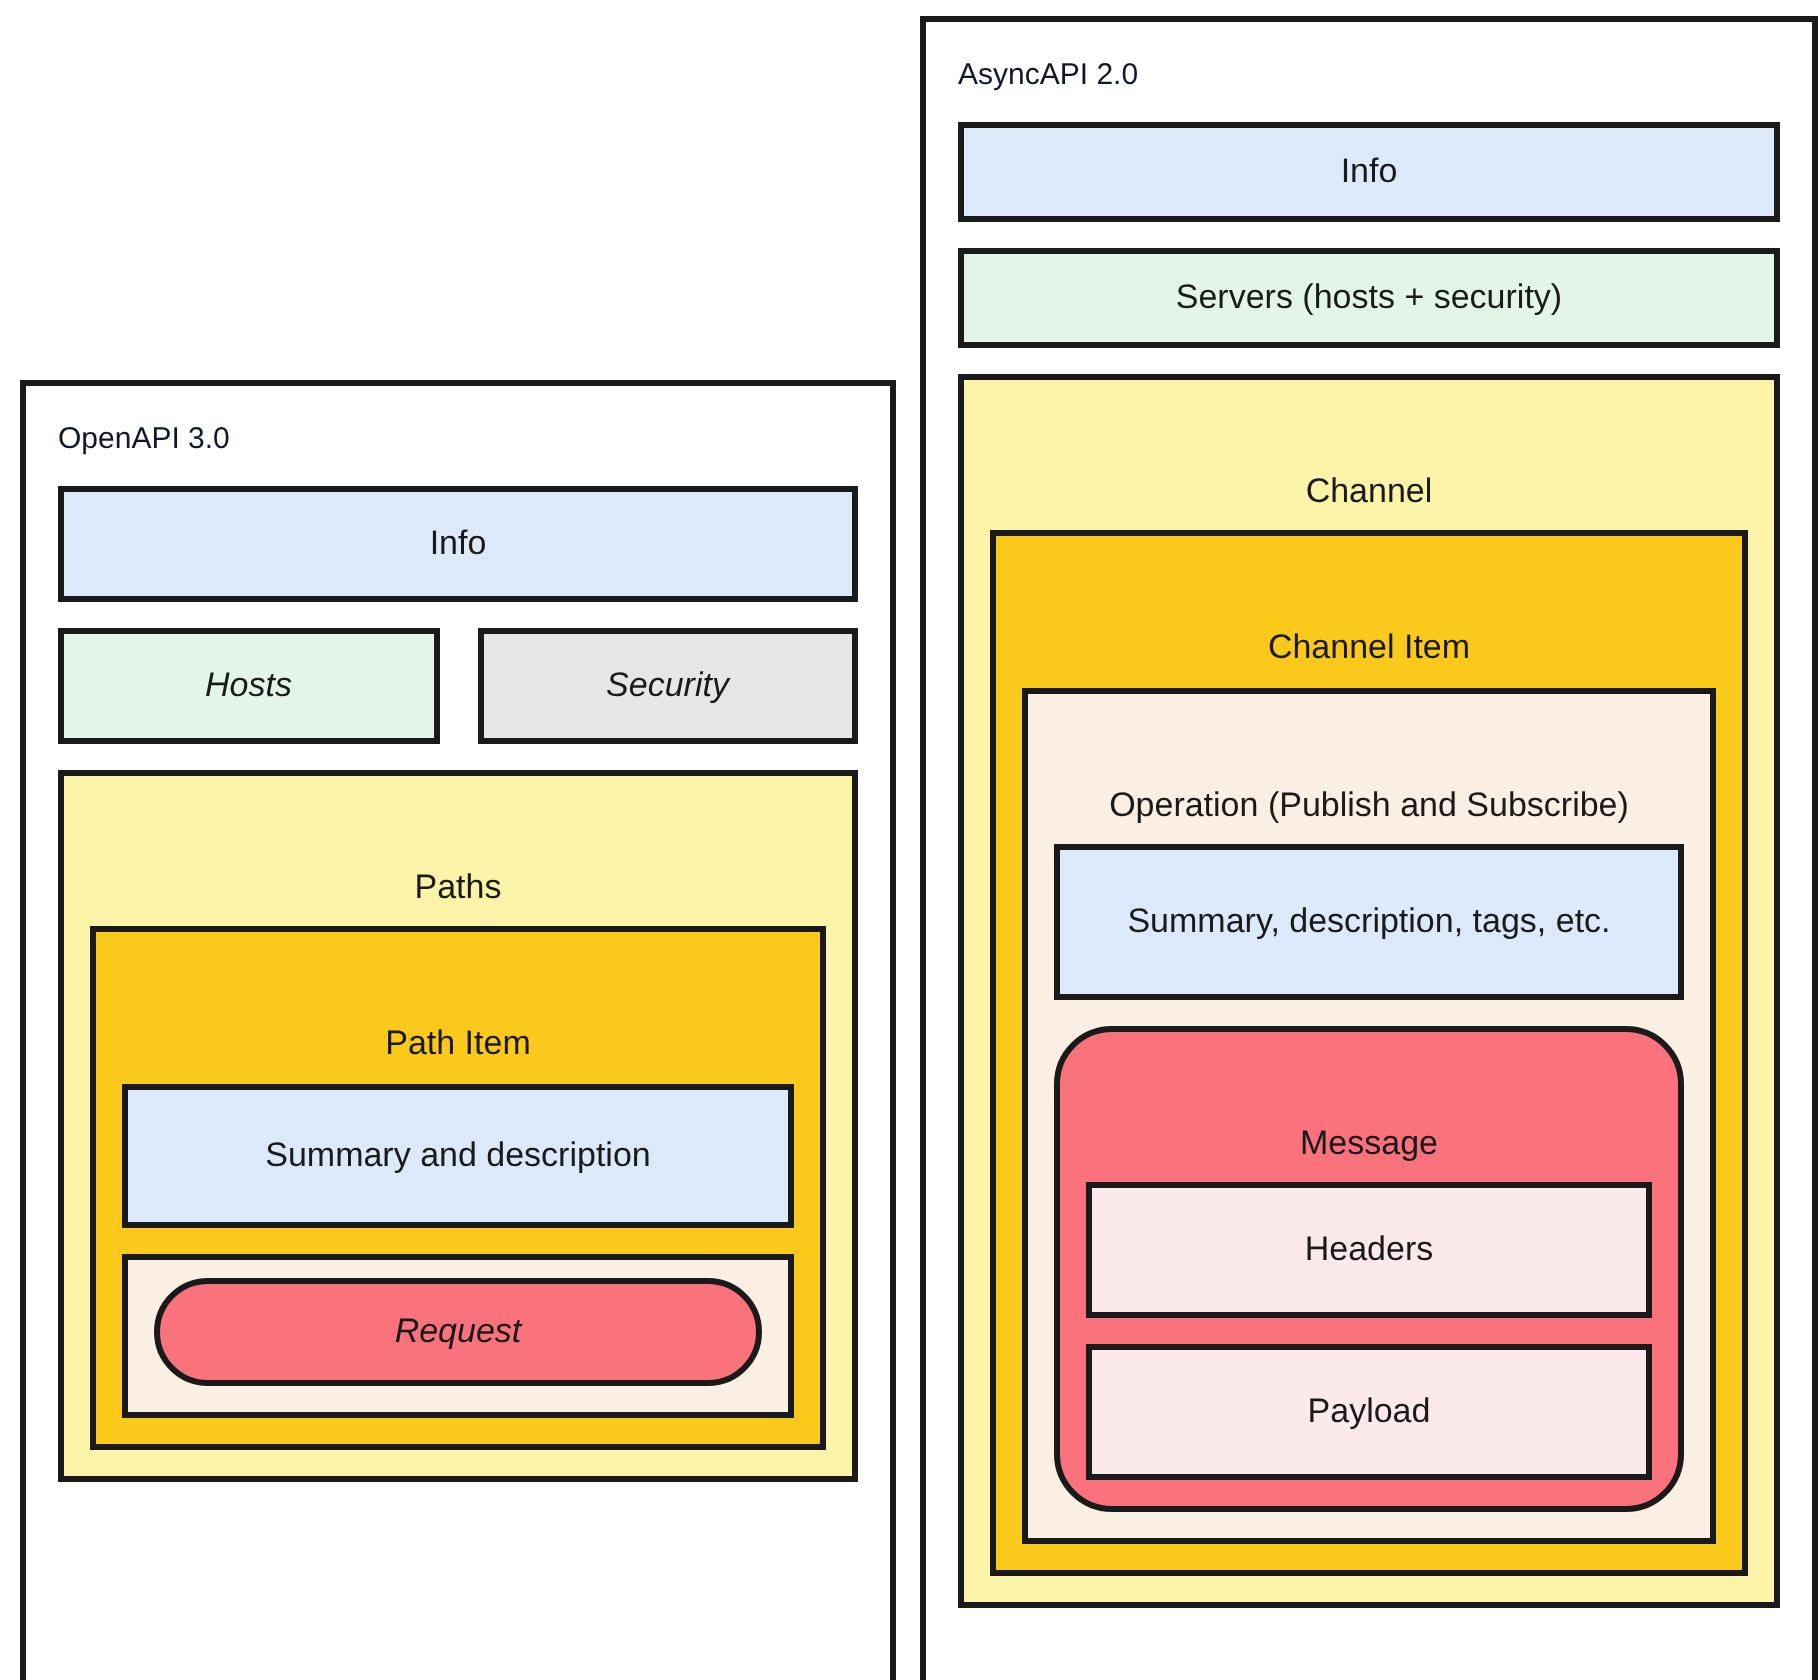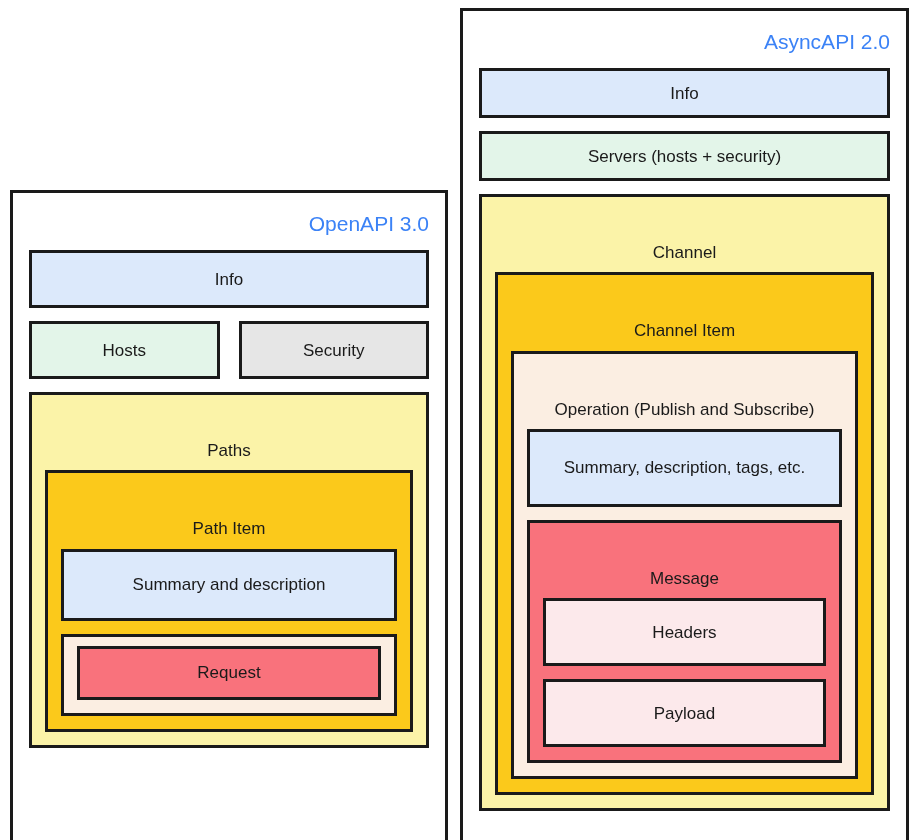--- a/index.html
+++ b/index.html
@@ -19,25 +19,25 @@
 
   
   .panel {
     position: absolute;
     box-sizing: border-box;
     border: 3px solid #1a1a1a;
     background: #ffffff;
     padding: 14px 16px 0 16px;
   }
   .panel-title {
-    text-align: right;
-    font-size: 21px;
+    text-align: left;
+    font-size: 15px;
     line-height: 1.2;
     padding: 4px 0 14px 0;
-    color: #3b82f6;
+    color: #0f172a;
   }
 
   .box {
     box-sizing: border-box;
     border: 3px solid #1a1a1a;
     text-align: center;
     font-size: 17px;
     line-height: 1.25;
     color: #1a1a1a;
   }
@@ -63,30 +63,30 @@
     padding: 9px 8px;
   }
 
   .stack > * { margin-bottom: 13px; }
   .stack > *:last-child { margin-bottom: 0; }
 
   .row {
     display: flex;
     gap: 19px;
   }
-  .row > * { flex: 1 1 0; }
+  .row > * { flex: 1 1 0; font-style: italic; }
 
   
   .fill-blue   { background: #dce9fb; }
   .fill-green  { background: #e3f5e9; }
   .fill-gray   { background: #e6e6e6; }
   .fill-yellow { background: #fbf3a8; }
   .fill-gold   { background: #fbc91b; }
   .fill-cream  { background: #fbeee2; }
-  .fill-red    { background: #f9727c; }
+  .fill-red    { background: #f9727c; border-radius: 29px; }
   .fill-pink   { background: #fce9eb; }
 
   
   #openapi-panel {
     left: 10px;
     top: 190px;
     width: 438px;
     height: 660px;
   }
   #openapi-panel .info-box     { height: 58px; }

